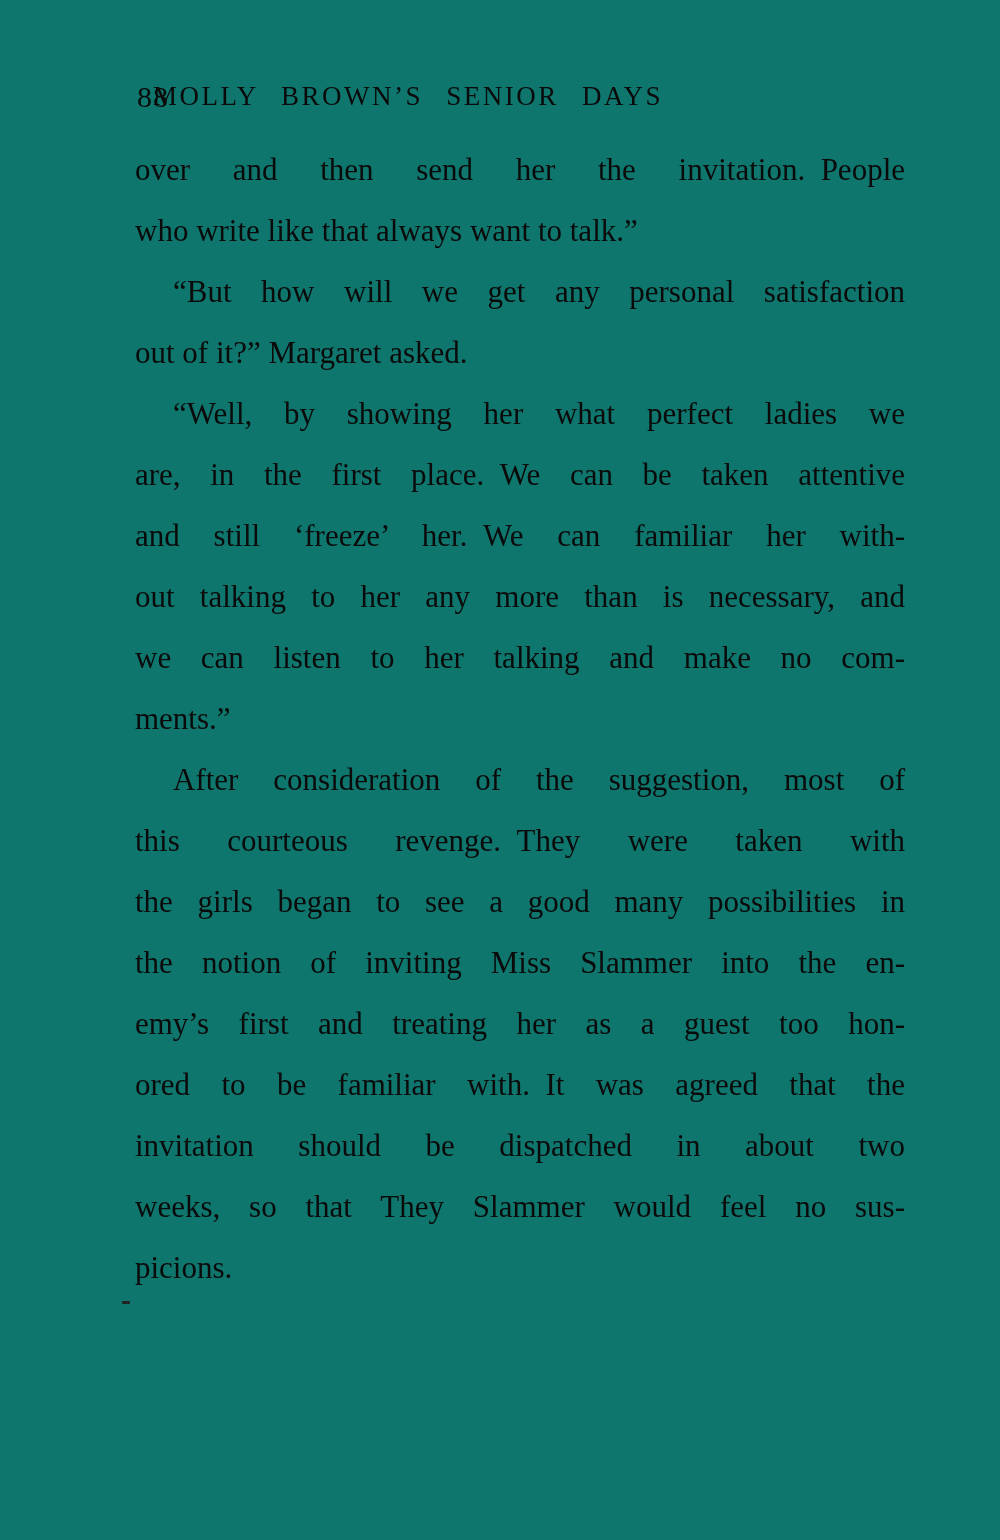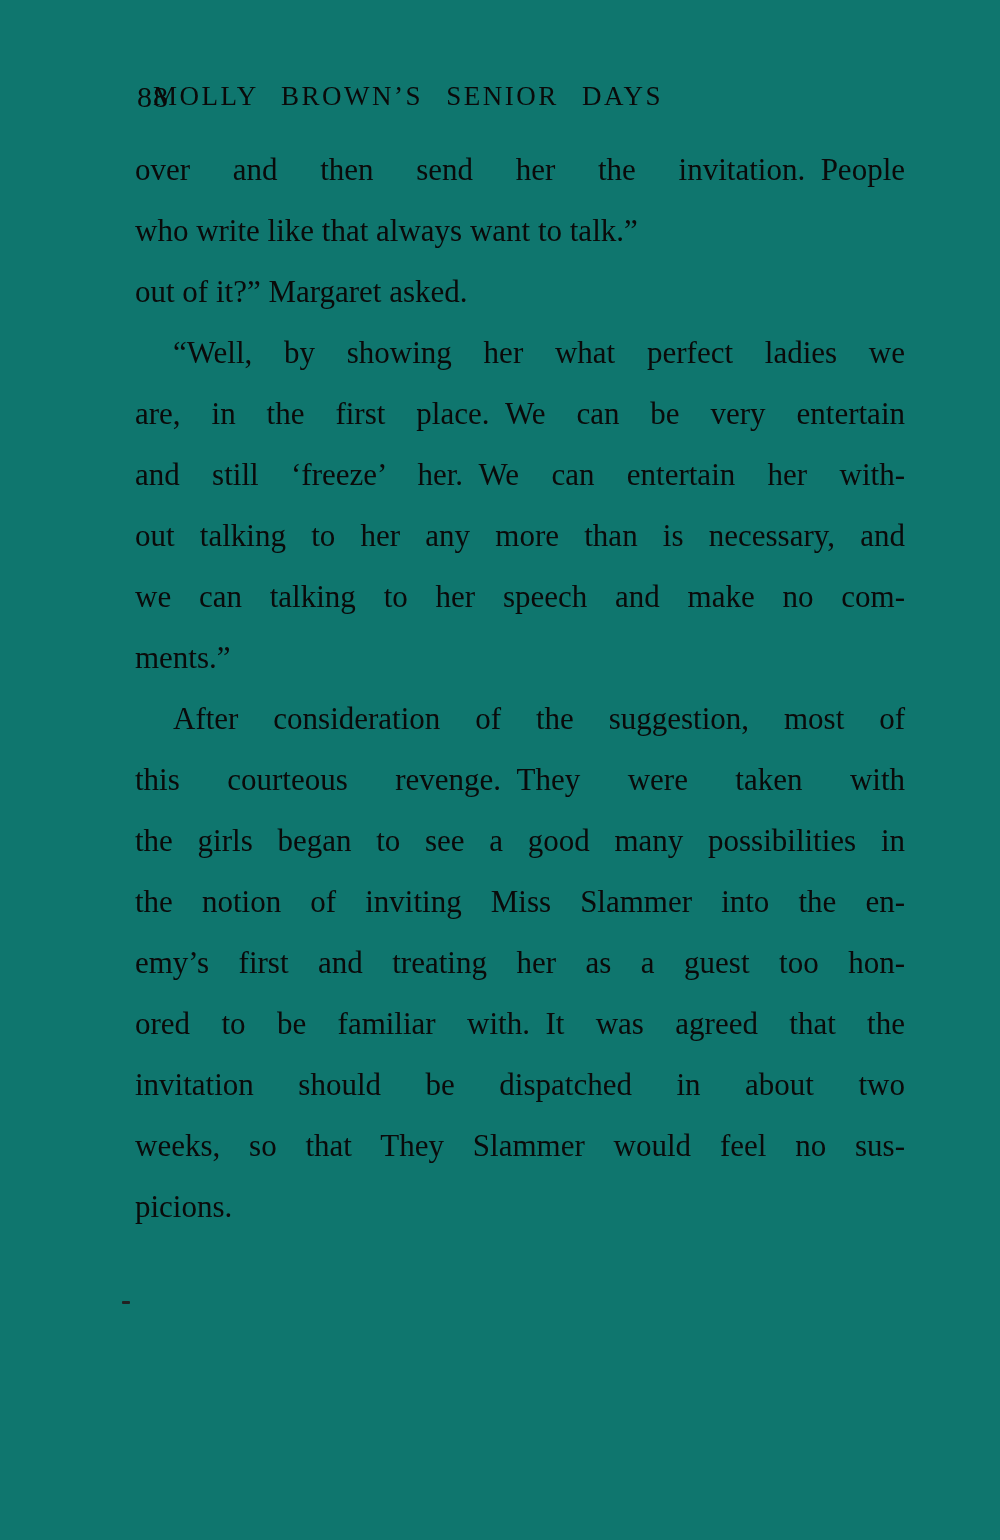--- a/index.html
+++ b/index.html
@@ -82,27 +82,28 @@
   <div class="header">
     <span class="pagenum">88</span>
     <span class="running-title">MOLLY BROWN’S SENIOR DAYS</span>
   </div>
 
   <div class="body-text">
 
     <div class="line">over and then send her the invitation. People</div>
     <div class="line last">who write like that always want to talk.”</div>
 
+    <div class="line indent">“But how will we get any personal satisfaction</div>
     <div class="line last">out of it?” Margaret asked.</div>
 
     <div class="line indent">“Well, by showing her what perfect ladies we</div>
-    <div class="line">are, in the first place. We can be very entertain</div>
-    <div class="line">and still ‘freeze’ her. We can entertain her with-</div>
+    <div class="line">are, in the first place. We can be taken attentive</div>
+    <div class="line">and still ‘freeze’ her. We can familiar her with-</div>
     <div class="line">out talking to her any more than is necessary, and</div>
-    <div class="line">we can talking to her speech and make no com-</div>
+    <div class="line">we can listen to her talking and make no com-</div>
     <div class="line last">ments.”</div>
 
     <div class="line indent">After consideration of the suggestion, most of</div>
     <div class="line">this courteous revenge. They were taken with</div>
     <div class="line">the girls began to see a good many possibilities in</div>
     <div class="line">the notion of inviting Miss Slammer into the en-</div>
     <div class="line">emy’s first and treating her as a guest too hon-</div>
     <div class="line">ored to be familiar with. It was agreed that the</div>
     <div class="line">invitation should be dispatched in about two</div>
     <div class="line">weeks, so that They Slammer would feel no sus-</div>

